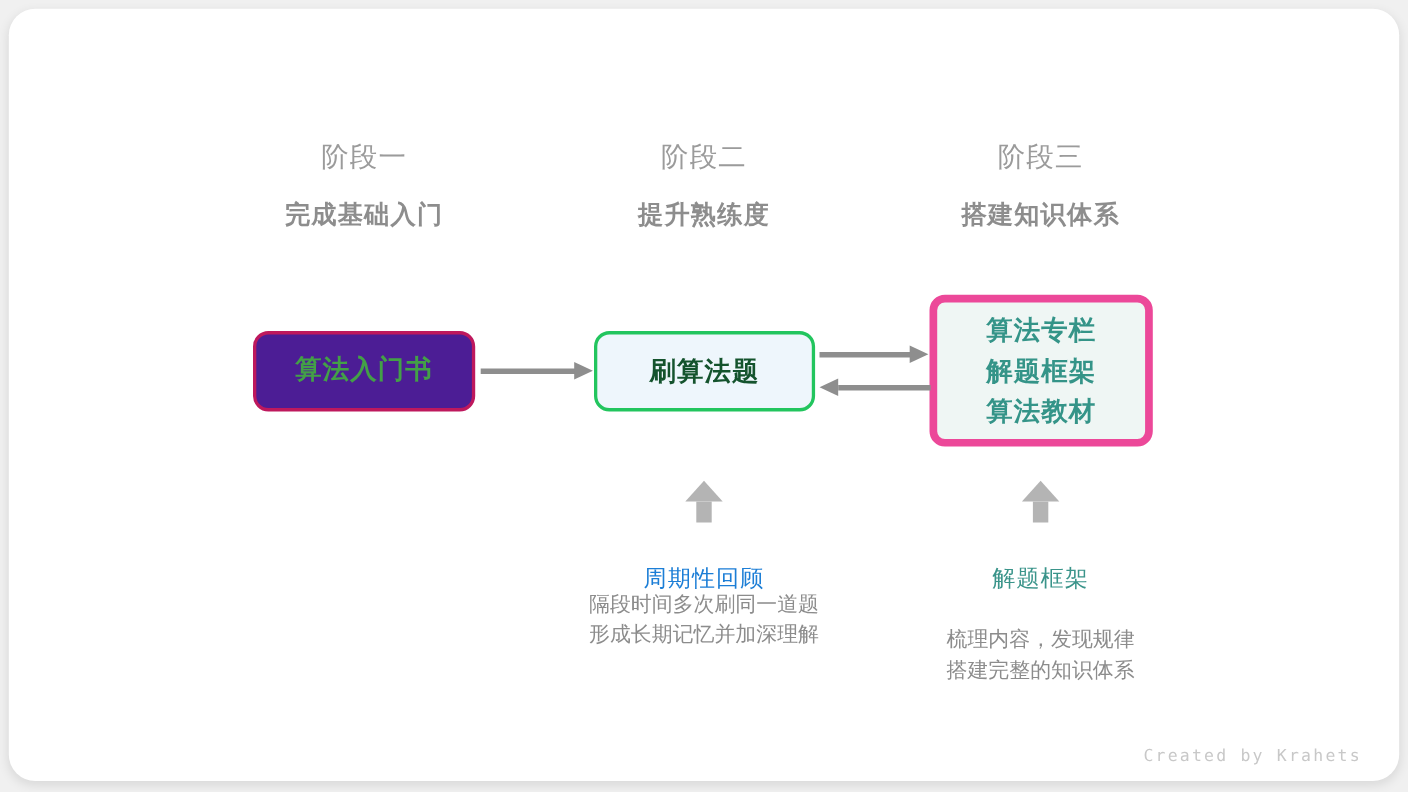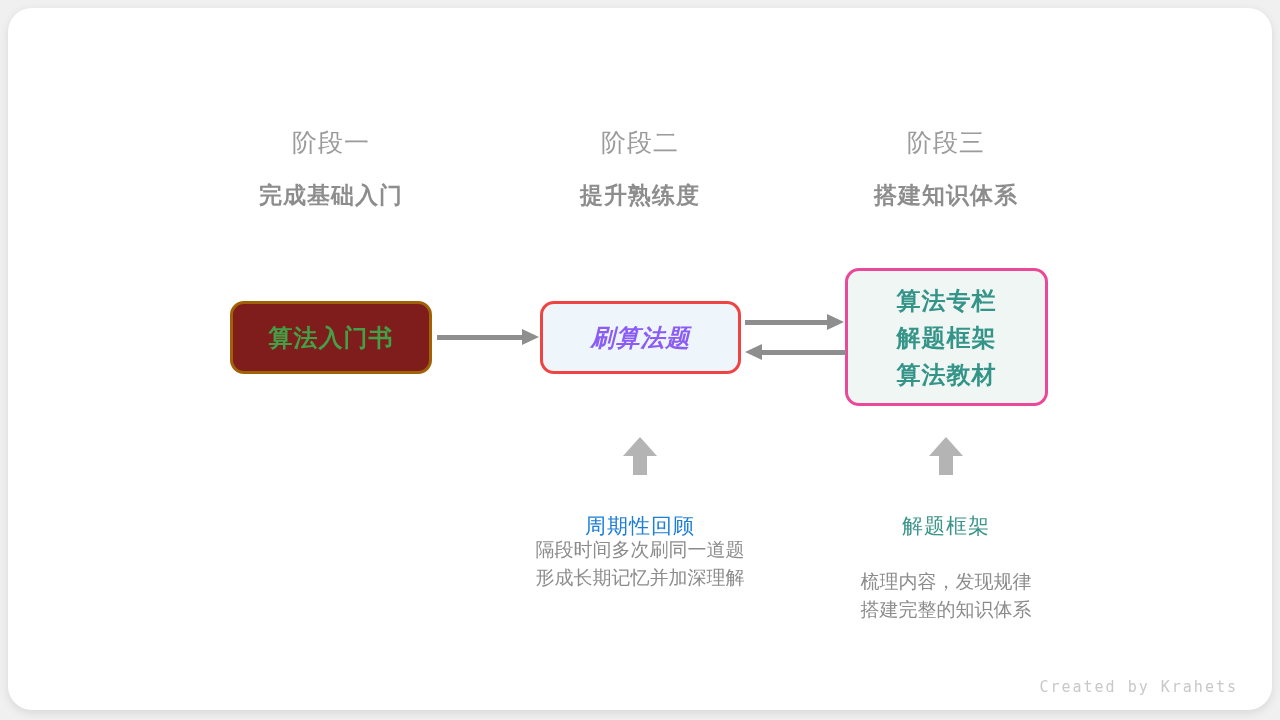--- a/index.html
+++ b/index.html
@@ -40,23 +40,23 @@
     display: flex;
     flex-direction: column;
     justify-content: center;
     align-items: center;
     border-radius: 14px;
     font-weight: bold;
     font-size: 24px;
     letter-spacing: 1px;
     box-sizing: border-box;
   }
-  .node-green { border: 3px solid #a16207; background: #7f1d1d; color: #43a047; }
-  .node-blue  { border: 3px solid #ef4444; background: #eef6fc; color: #8b5cf6; font-style: italic; }
-  .node-teal  { border: 3px solid #ec4899; background: #eff6f4; color: #349488; }
+  .node-green { border: 3px solid #be185d; background: #4c1d95; color: #43a047; font-family: Liberation Serif, serif; }
+  .node-blue  { border: 3px solid #22c55e; background: #eef6fc; color: #14532d; }
+  .node-teal  { border: 7px solid #ec4899; background: #eff6f4; color: #349488; }
   .node-line { line-height: 37px; }
   .h-line {
     position: absolute;
     height: 5px;
     background: #8e8e8e;
   }
   .h-head-right {
     position: absolute;
     width: 0; height: 0;
     border-top: 8px solid transparent;

